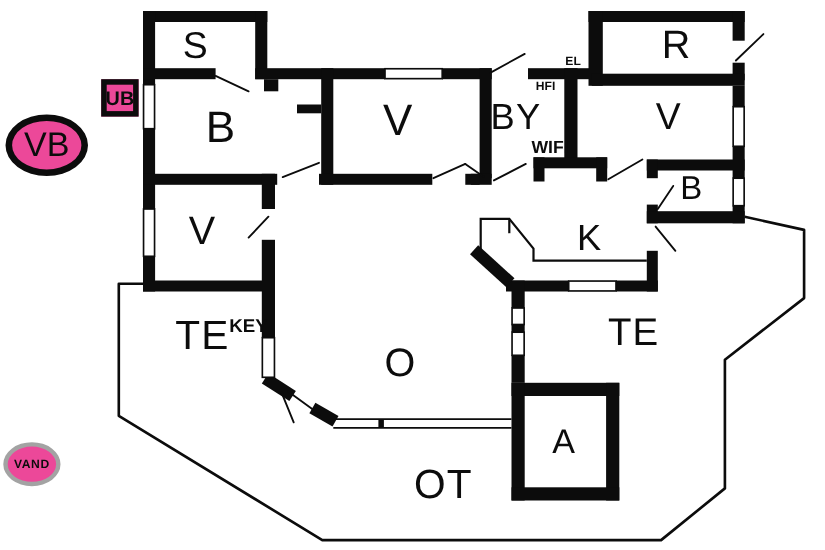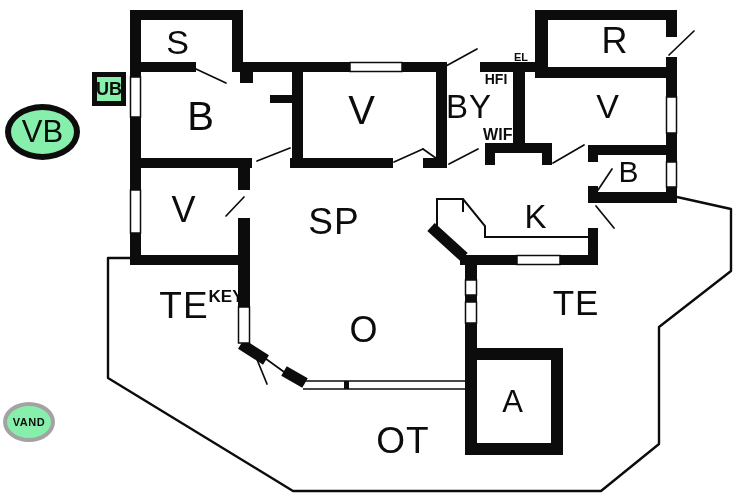--- a/index.html
+++ b/index.html
@@ -19,24 +19,24 @@
   #lbl-v-left{left:184px;top:210px;font-size:36px;}
   #lbl-sp{left:334px;top:221px;font-size:37px;}
   #lbl-k{left:536px;top:216px;font-size:33px;}
   #lbl-te-left{left:184px;top:305px;font-size:37px;}
   #lbl-key{left:226px;top:296px;font-size:17px;}
   #lbl-o{left:364px;top:330px;font-size:36px;}
   #lbl-te-right{left:576px;top:302px;font-size:35px;}
   #lbl-a{left:513px;top:401px;font-size:31px;}
   #lbl-ot{left:371px;top:440px;font-size:37px;margin-left:32px;}
   #lbl-el{left:521px;top:57px;font-size:11px;}
-  #lbl-hfi{left:496px;top:79px;font-size:14px;}
+  #lbl-hfi{left:496px;top:79px;font-size:11px;}
   #lbl-wifi{left:500px;top:135px;font-size:16px;}
   .badge{position:absolute;display:flex;align-items:center;justify-content:center;
-         color:#0c0c0c;background:#86efac;box-sizing:border-box;}
+         color:#0c0c0c;background:#ec4899;box-sizing:border-box;}
   #badge-vb{left:5px;top:104px;width:75px;height:56px;border:6px solid #0c0c0c;
             border-radius:50%;font-size:31px;font-weight:400;}
   #badge-ub{left:92px;top:72px;width:34px;height:34px;border:5px solid #0c0c0c;
             font-size:18px;font-weight:700;}
   #badge-vand{left:3px;top:402px;width:52px;height:40px;border:4px solid #a3a3a3;
               border-radius:50%;font-size:11px;font-weight:700;letter-spacing:.5px;}
 </style>
 </head>
 <body>
 
@@ -142,21 +142,20 @@
   </svg>
 
   <div class="lbl" id="lbl-s">S</div>
   <div class="lbl" id="lbl-b-top">B</div>
   <div class="lbl" id="lbl-v-mid">V</div>
   <div class="lbl" id="lbl-by">BY</div>
   <div class="lbl" id="lbl-r">R</div>
   <div class="lbl" id="lbl-v-right">V</div>
   <div class="lbl" id="lbl-b-right">B</div>
   <div class="lbl" id="lbl-v-left">V</div>
-  <div class="lbl" id="lbl-sp">SP</div>
   <div class="lbl" id="lbl-k">K</div>
   <div class="lbl" id="lbl-te-left">TE</div>
   <div class="lbl" id="lbl-o">O</div>
   <div class="lbl" id="lbl-te-right">TE</div>
   <div class="lbl" id="lbl-a">A</div>
   <div class="lbl" id="lbl-ot">OT</div>
 
   <div class="lbl small" id="lbl-key">KEY</div>
   <div class="lbl small" id="lbl-el">EL</div>
   <div class="lbl small" id="lbl-hfi">HFI</div>

